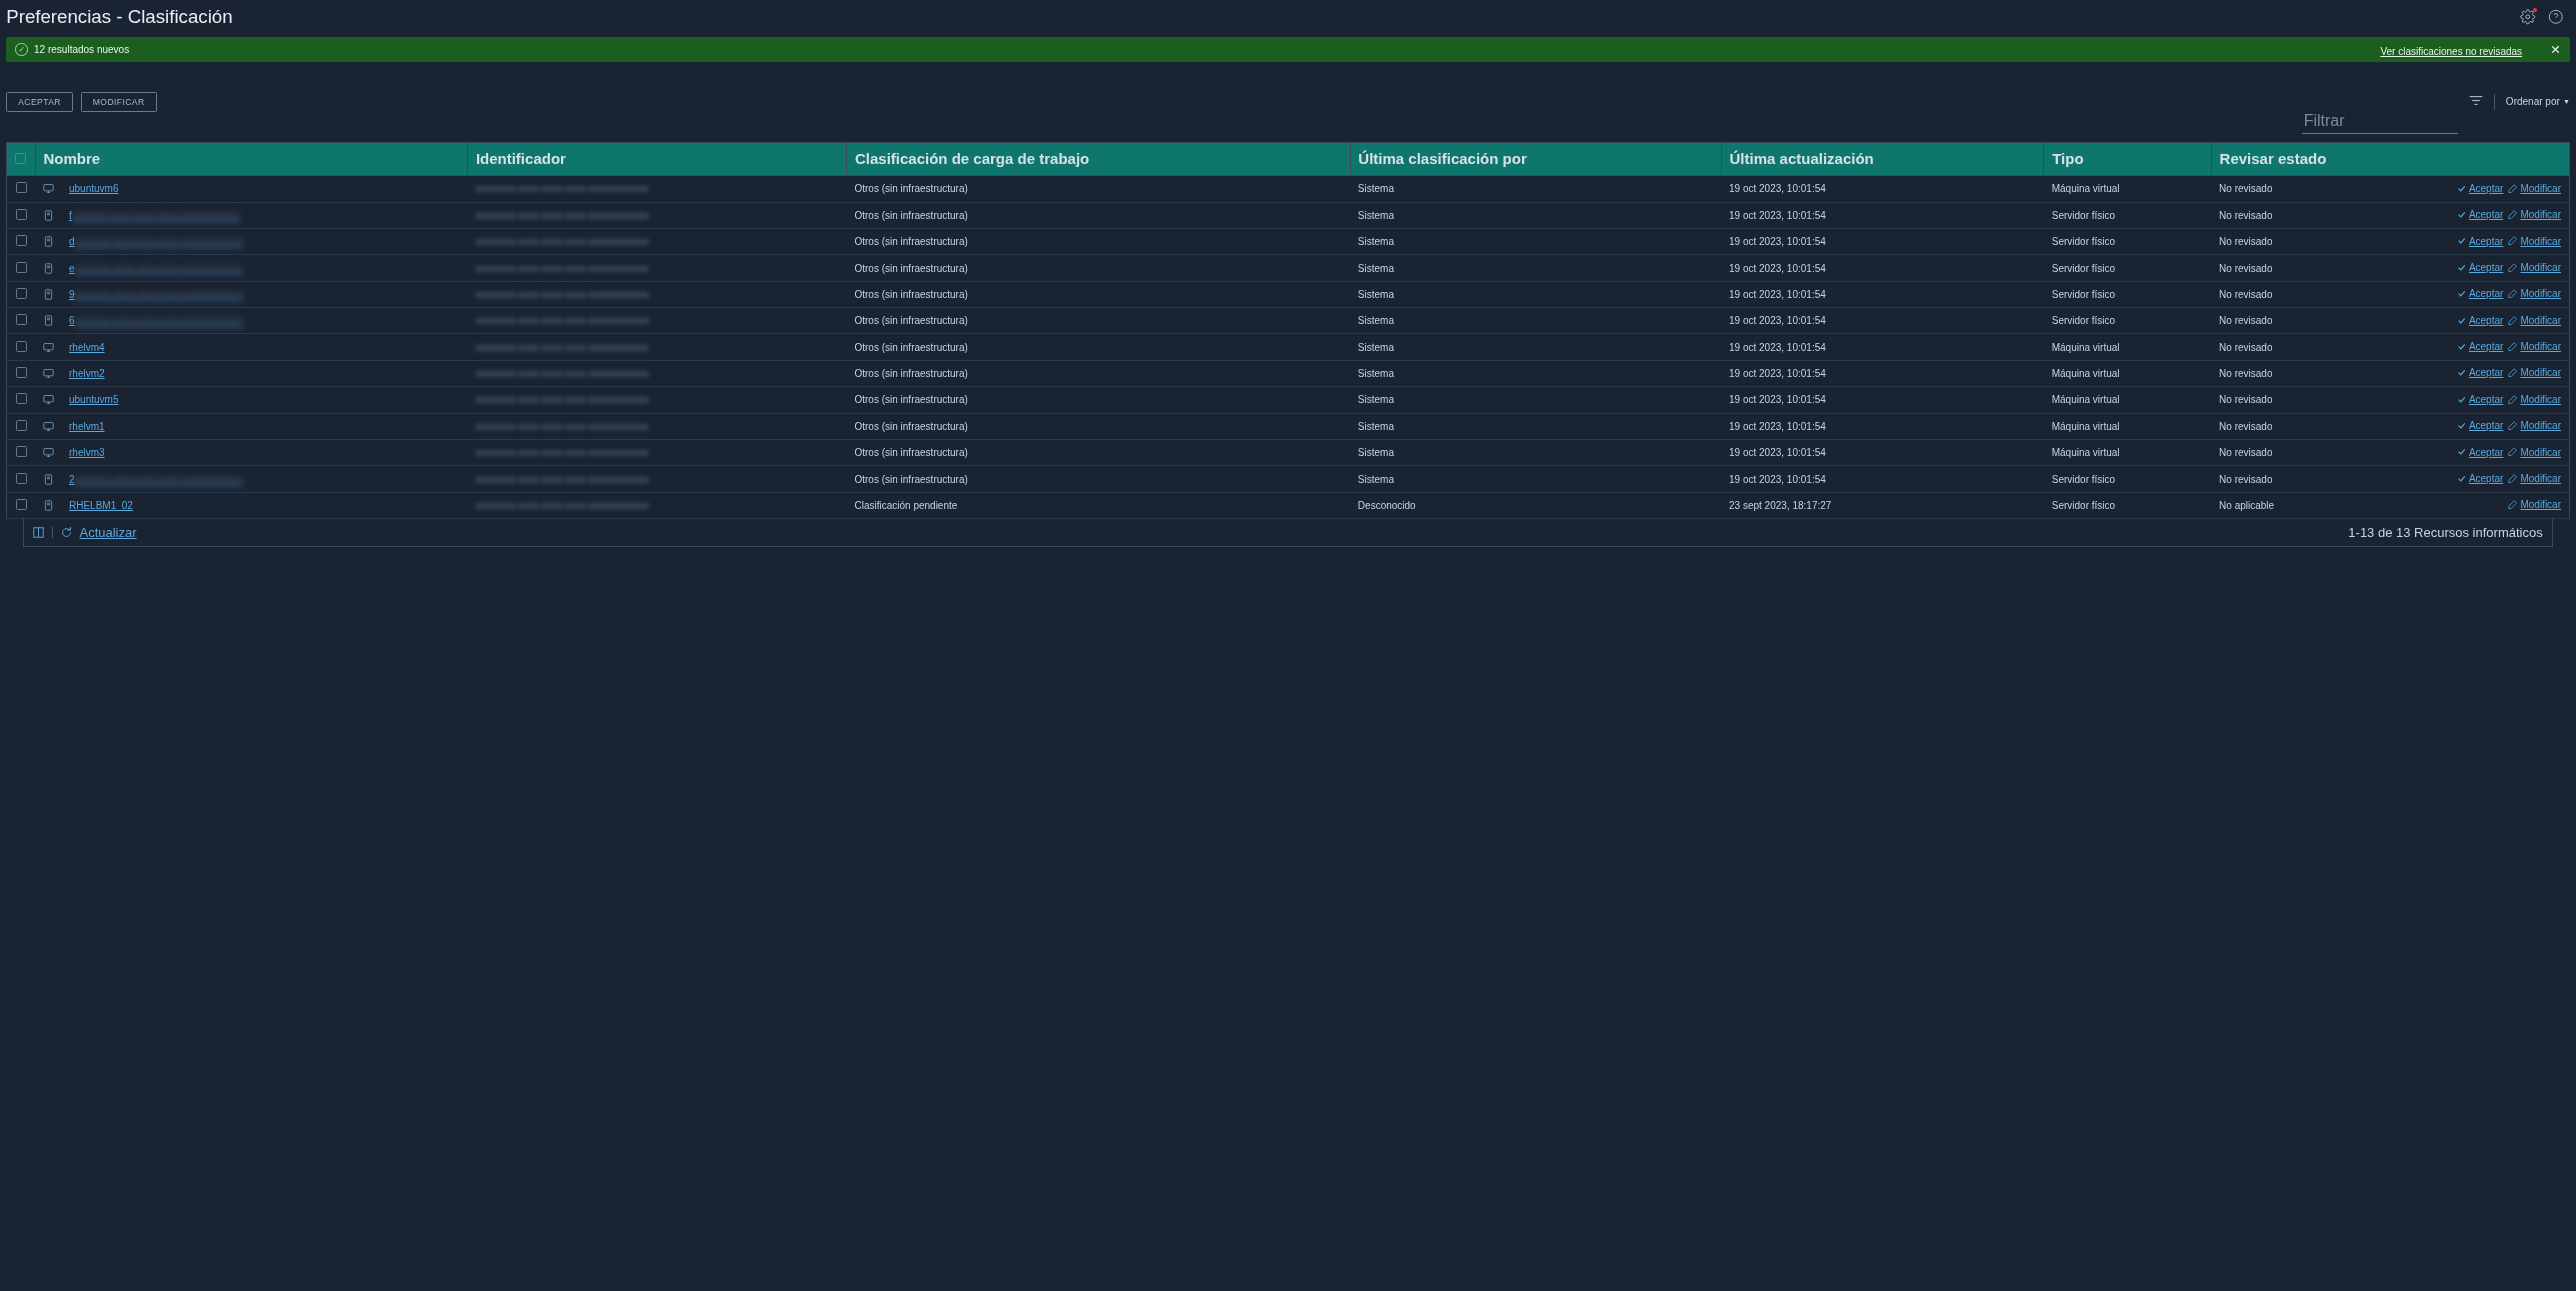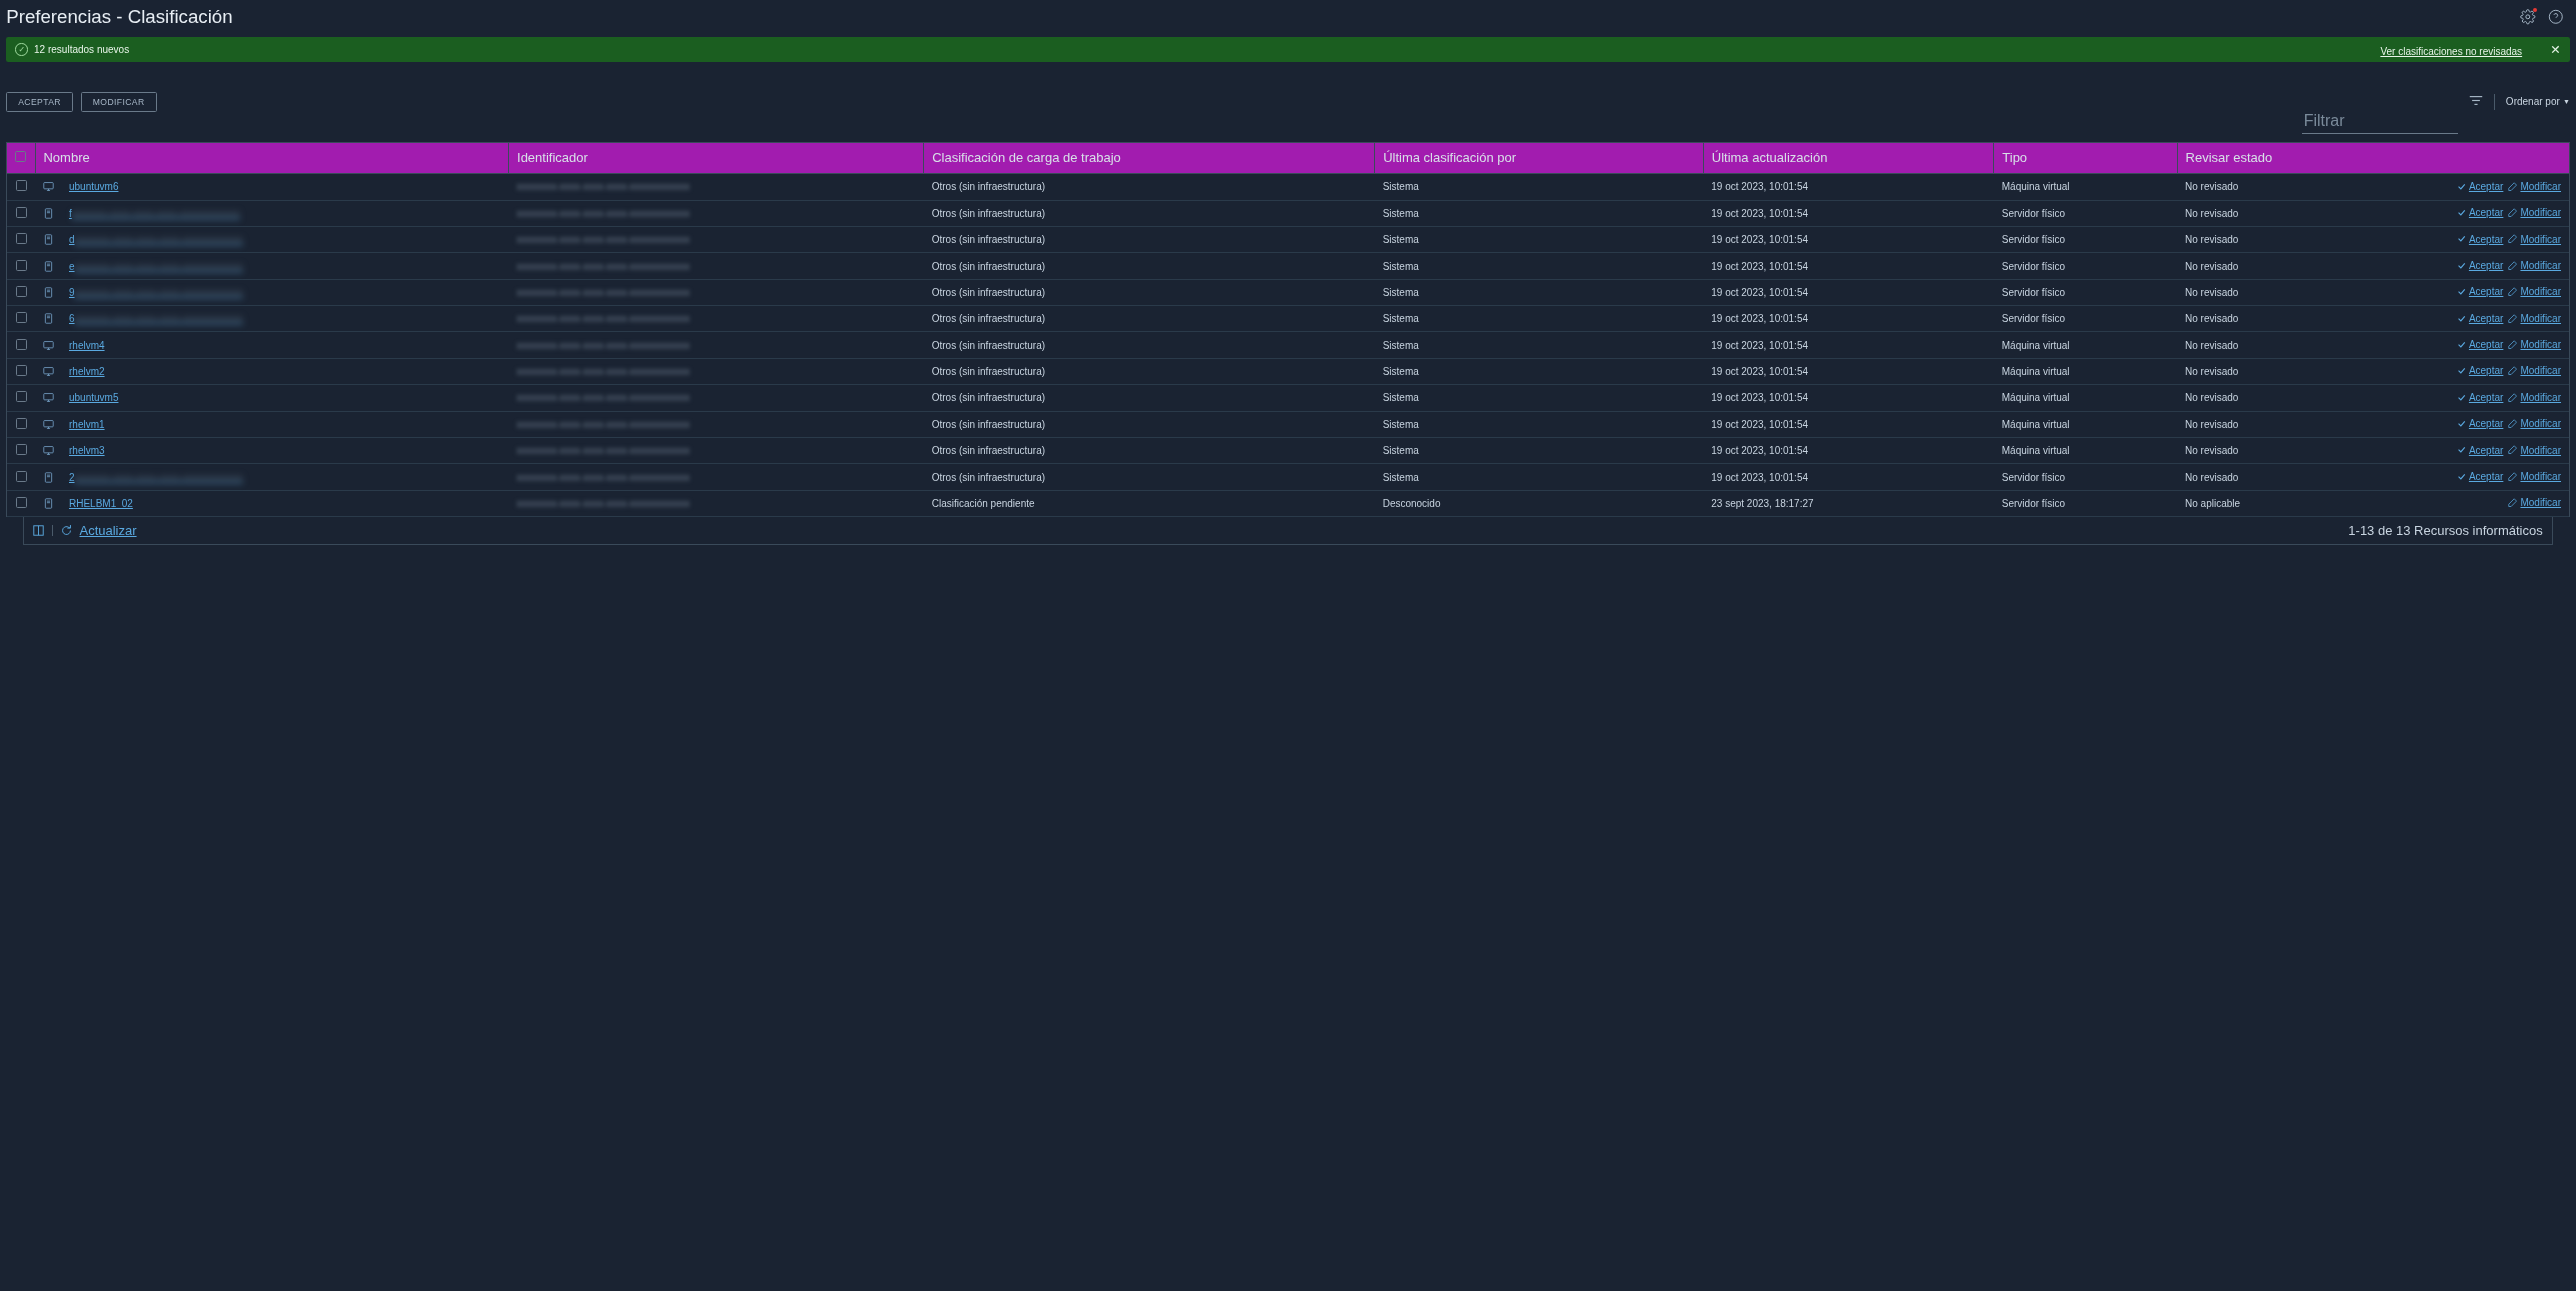--- a/index.html
+++ b/index.html
@@ -163,24 +163,24 @@
 .table-wrap {
   margin: 0 6.2px;
   border: 0.8px solid #3a4a5a;
   border-bottom: none;
 }
 table {
   width: 100%;
   border-collapse: collapse;
 }
 thead th {
-  background: #a21caf;
+  background: #0f766e;
   color: #d8e0e8;
-  font-weight: 400;
-  font-size: 13px;
+  font-weight: 700;
+  font-size: 15px;
   text-align: left;
   padding: 7.8px 7.8px;
   border-right: 0.8px solid #3a4a5a;
   border-bottom: 0.8px solid #3a4a5a;
 }
 thead th:last-child {
   border-right: none;
 }
 tbody tr {
   border-bottom: 0.8px solid #2a3a4a;

